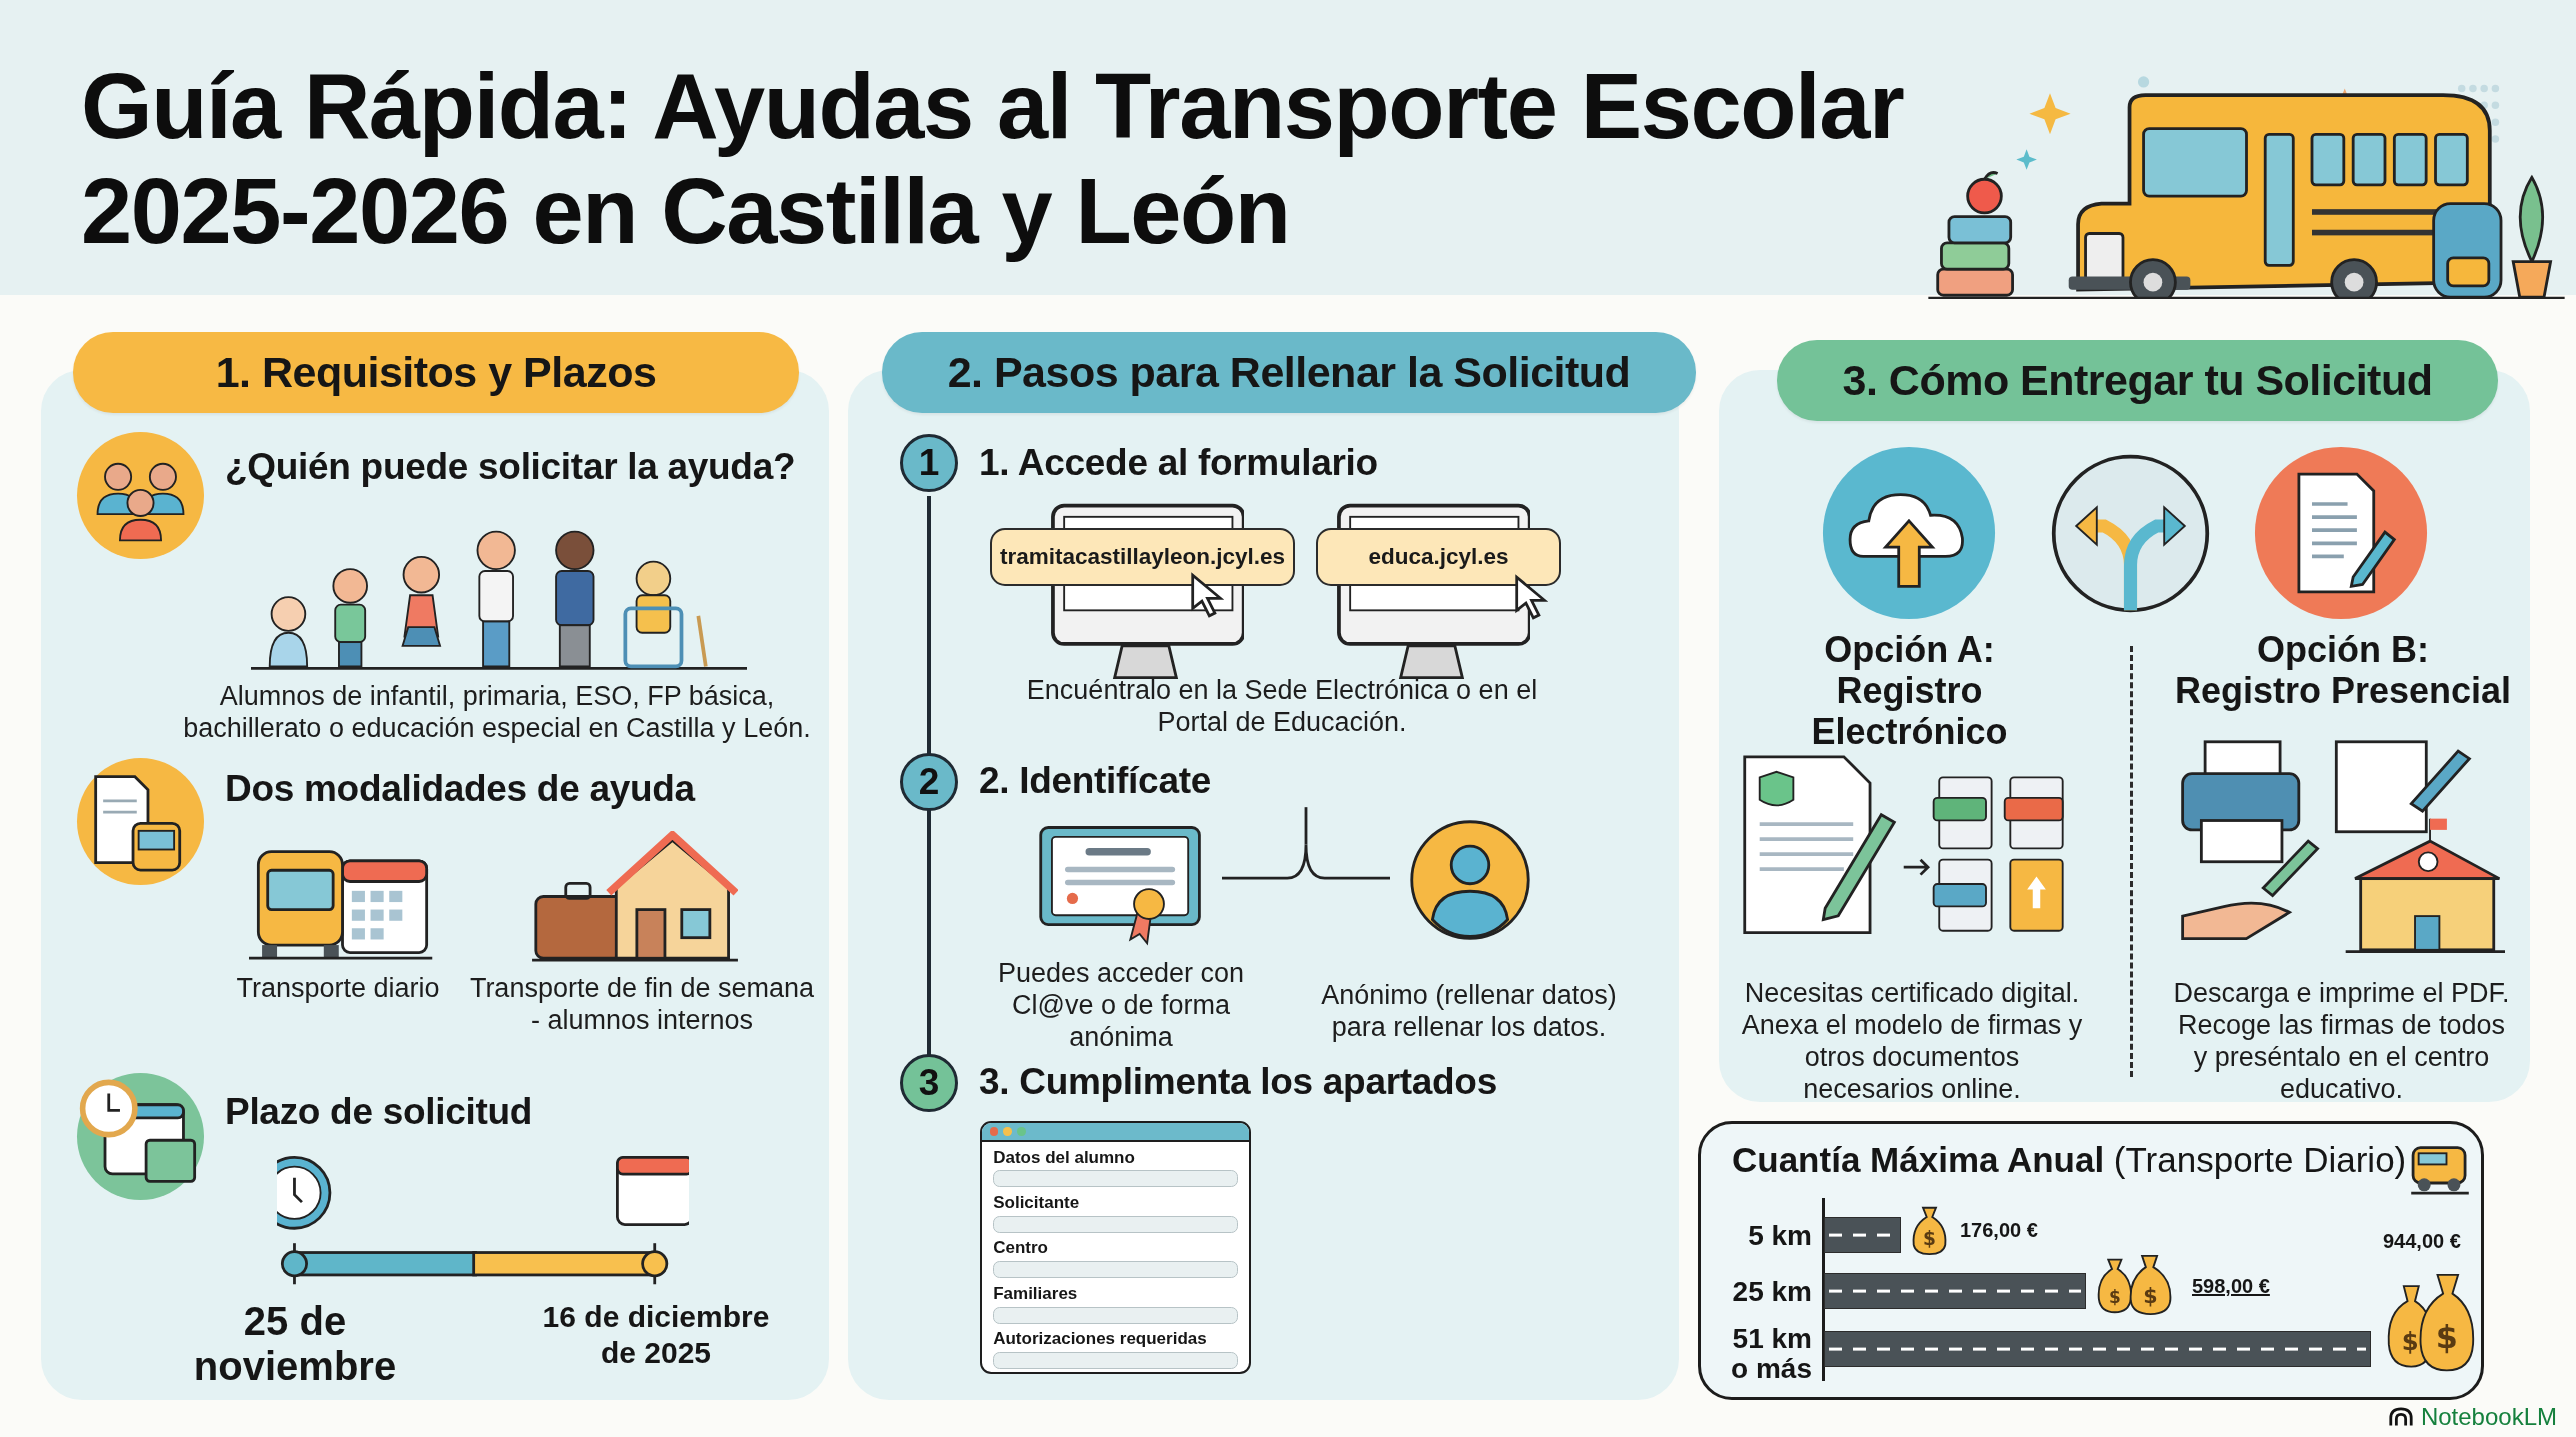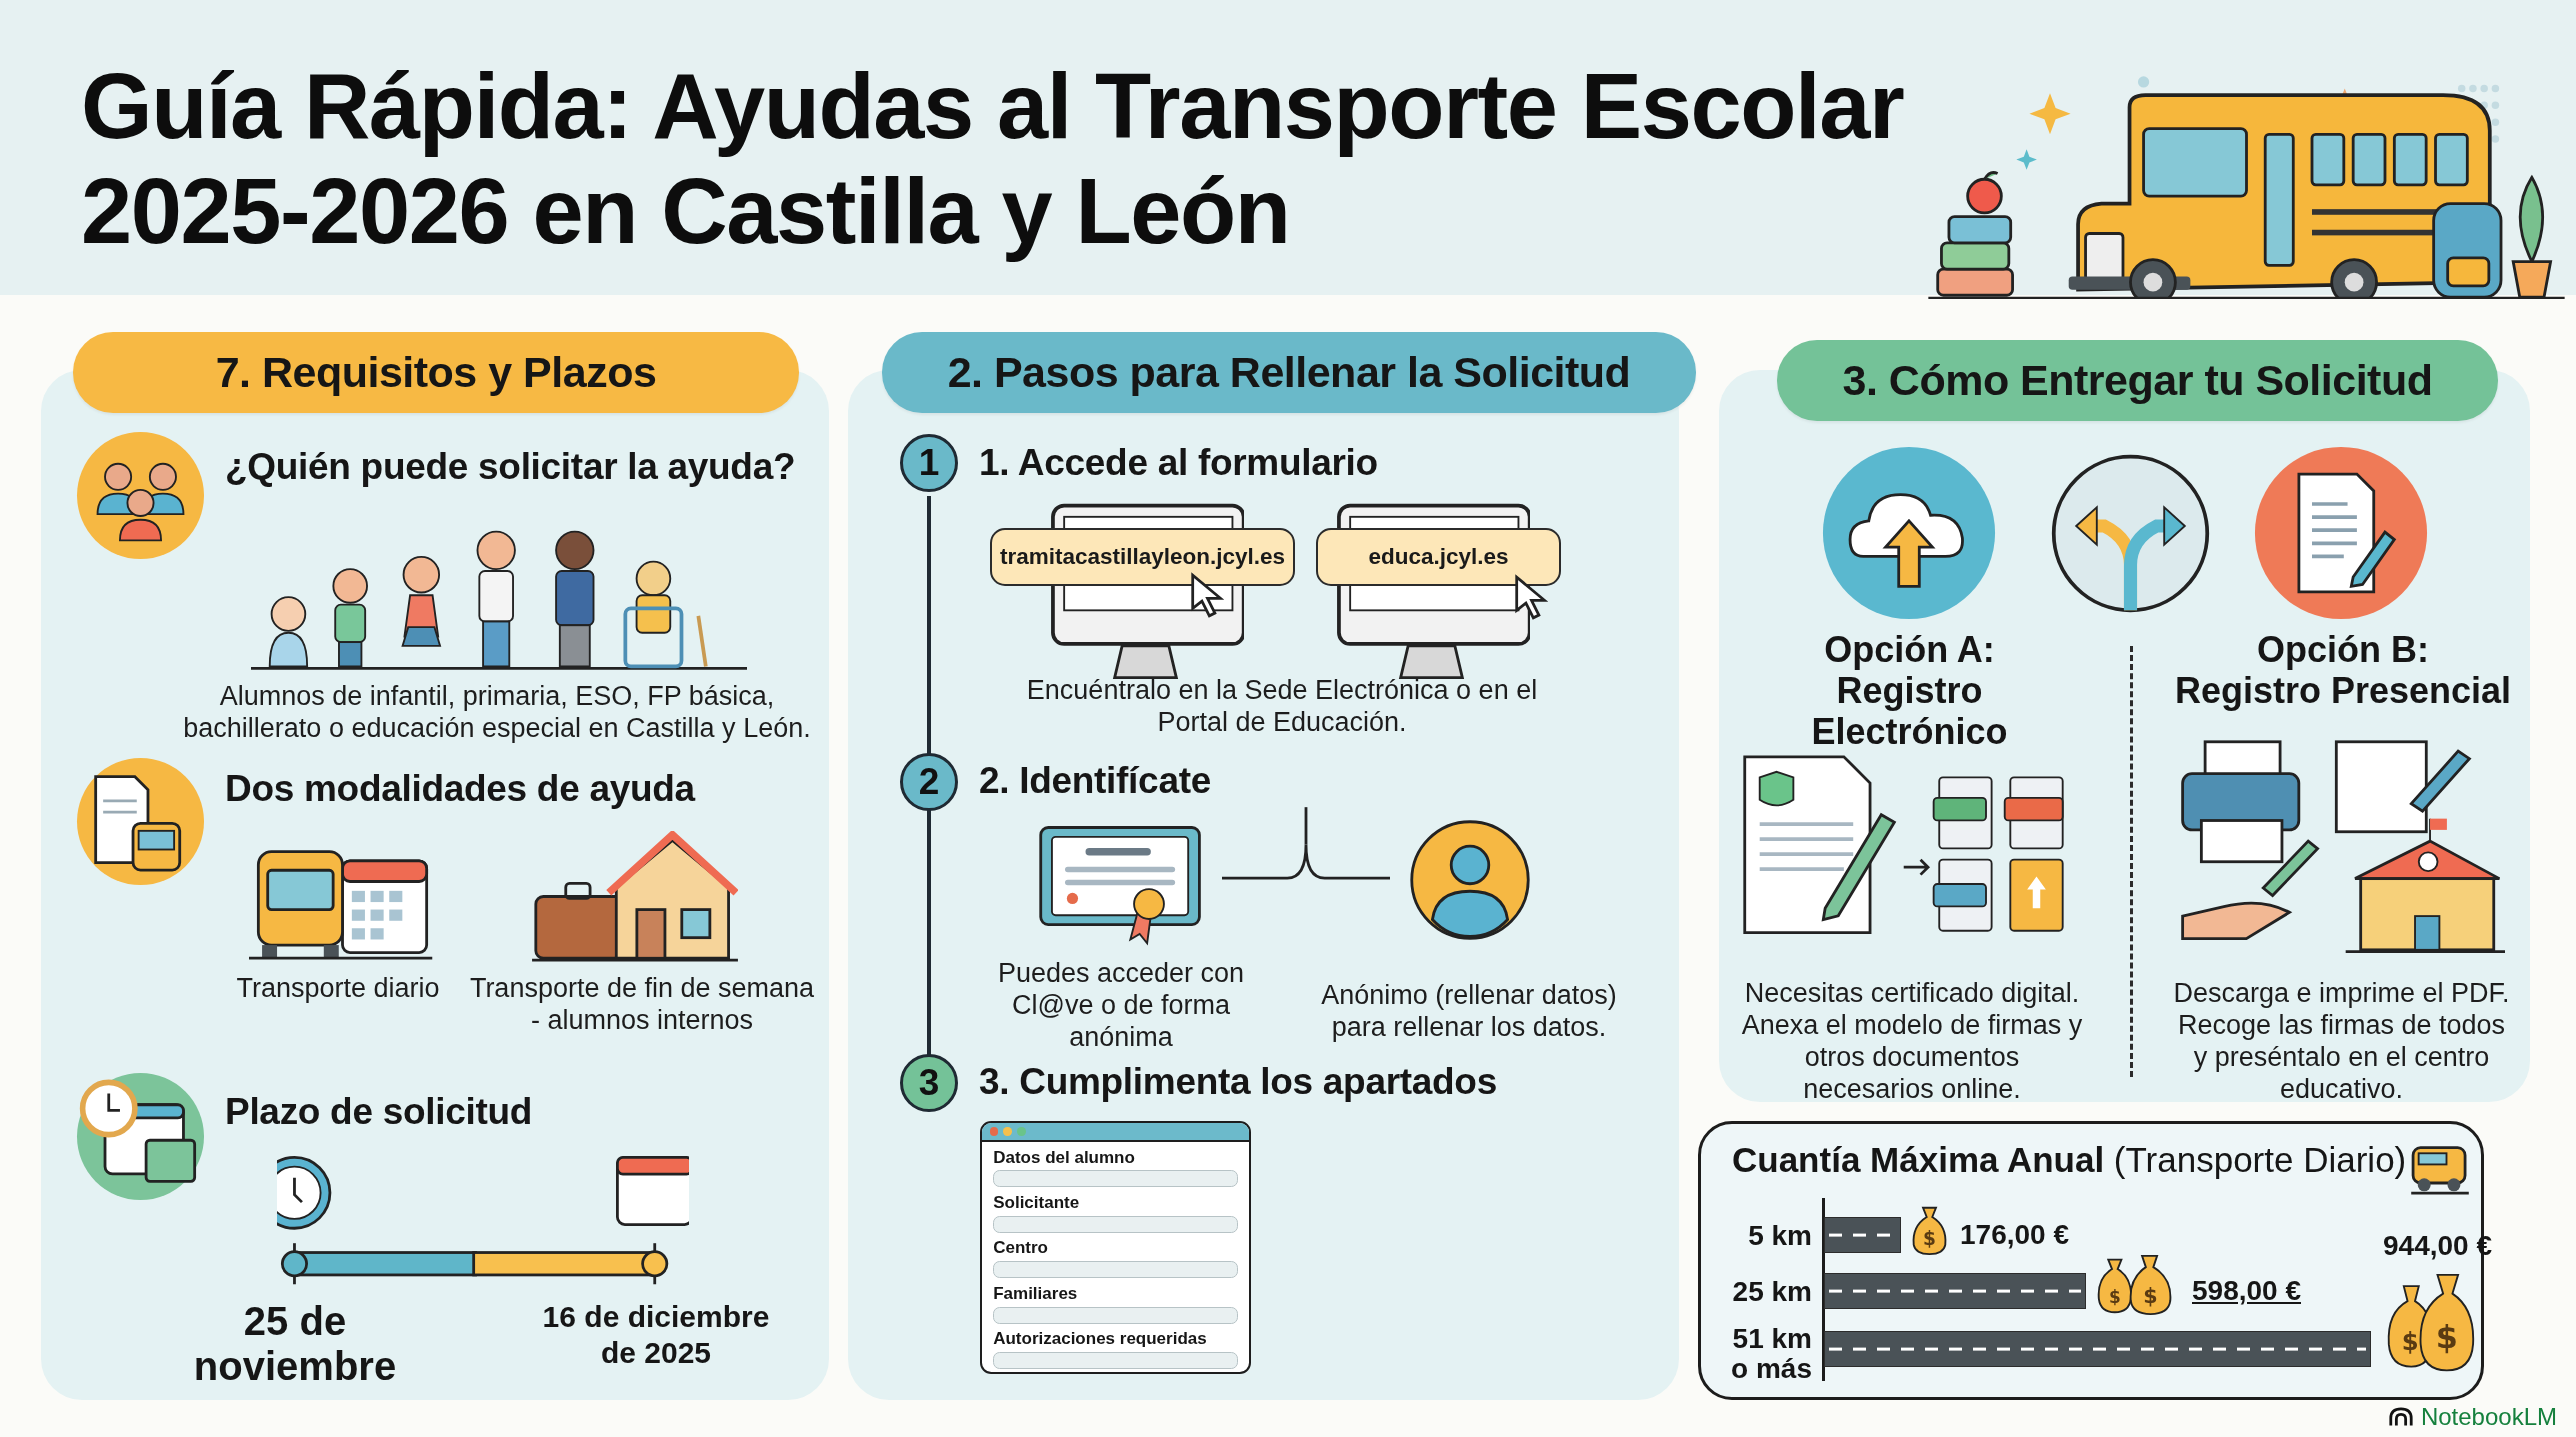--- a/index.html
+++ b/index.html
@@ -63,21 +63,21 @@
     border: 3.7px solid #1c1c1c; border-radius: 34px; background: #eef6f8;
   }
   .road {
     position: absolute; height: 36px; background: #4a5257; border: 1.9px solid #2c2c2c;
   }
   .road::after {
     content: ""; position: absolute; left: 3.7px; right: 3.7px; top: 50%; height: 2.8px; transform: translateY(-50%);
     background: repeating-linear-gradient(90deg, #ffffff 0 13px, transparent 13px 24px);
   }
   .km-label { position: absolute; font-size: 28px; font-weight: 700; text-align: right; line-height: 30px; }
-  .money { position: absolute; font-size: 28px; font-weight: 700; white-space: nowrap; }
+  .money { position: absolute; font-size: 20px; font-weight: 700; white-space: nowrap; }
   .bag { position: absolute; }
 
   .footer-brand { position: absolute; right: 19px; bottom: 7.5px; font-size: 24px; font-weight: 400; color: #15803d; display: flex; align-items: center; gap: 7px; }
 </style>
 </head>
 <body>
 
 <div class="header-band"></div>
 <div class="main-title">
   <div>Guía Rápida: Ayudas al Transporte Escolar</div>
@@ -134,21 +134,21 @@
 
   <rect x="540" y="178" width="72" height="100" rx="18" fill="#5aa8c6" stroke="#222" stroke-width="3"></rect>
   <rect x="555" y="236" width="44" height="30" rx="6" fill="#f6b73c" stroke="#222" stroke-width="3"></rect>
 
   <path d="M625 240 L665 240 L658 278 L632 278 Z" fill="#f5a95a" stroke="#222" stroke-width="3"></path>
   <path d="M645 240 Q620 190 645 150 Q668 190 645 240" fill="#79c08e" stroke="#222" stroke-width="3"></path>
   <line x1="0" y1="279" x2="680" y2="279" stroke="#222" stroke-width="3"></line>
 </svg>
 
 <div class="panel" style="left:41px; top:370px; width:788px; height:1030px;"></div>
-<div class="pill" style="left:73px; top:332px; width:726px; background:#f7b944;">7. Requisitos y Plazos</div>
+<div class="pill" style="left:73px; top:332px; width:726px; background:#f7b944;">1. Requisitos y Plazos</div>
 
 <div class="circle-ico" style="left:77px; top:432px; width:127px; height:127px; background:#f6b843;">
   <svg width="127" height="127" viewBox="0 0 136 136">
     <circle cx="44" cy="48" r="14" fill="#e9a98a" stroke="#222" stroke-width="2"></circle>
     <path d="M22 88 Q22 66 44 66 Q66 66 66 88 Z" fill="#5ab3d0" stroke="#222" stroke-width="2"></path>
     <circle cx="92" cy="48" r="14" fill="#e9a98a" stroke="#222" stroke-width="2"></circle>
     <path d="M70 88 Q70 66 92 66 Q114 66 114 88 Z" fill="#5ab3d0" stroke="#222" stroke-width="2"></path>
     <circle cx="68" cy="76" r="14" fill="#e9a98a" stroke="#222" stroke-width="2"></circle>
     <path d="M46 116 Q46 94 68 94 Q90 94 90 116 Z" fill="#ef6b52" stroke="#222" stroke-width="2"></path>
   </svg>

